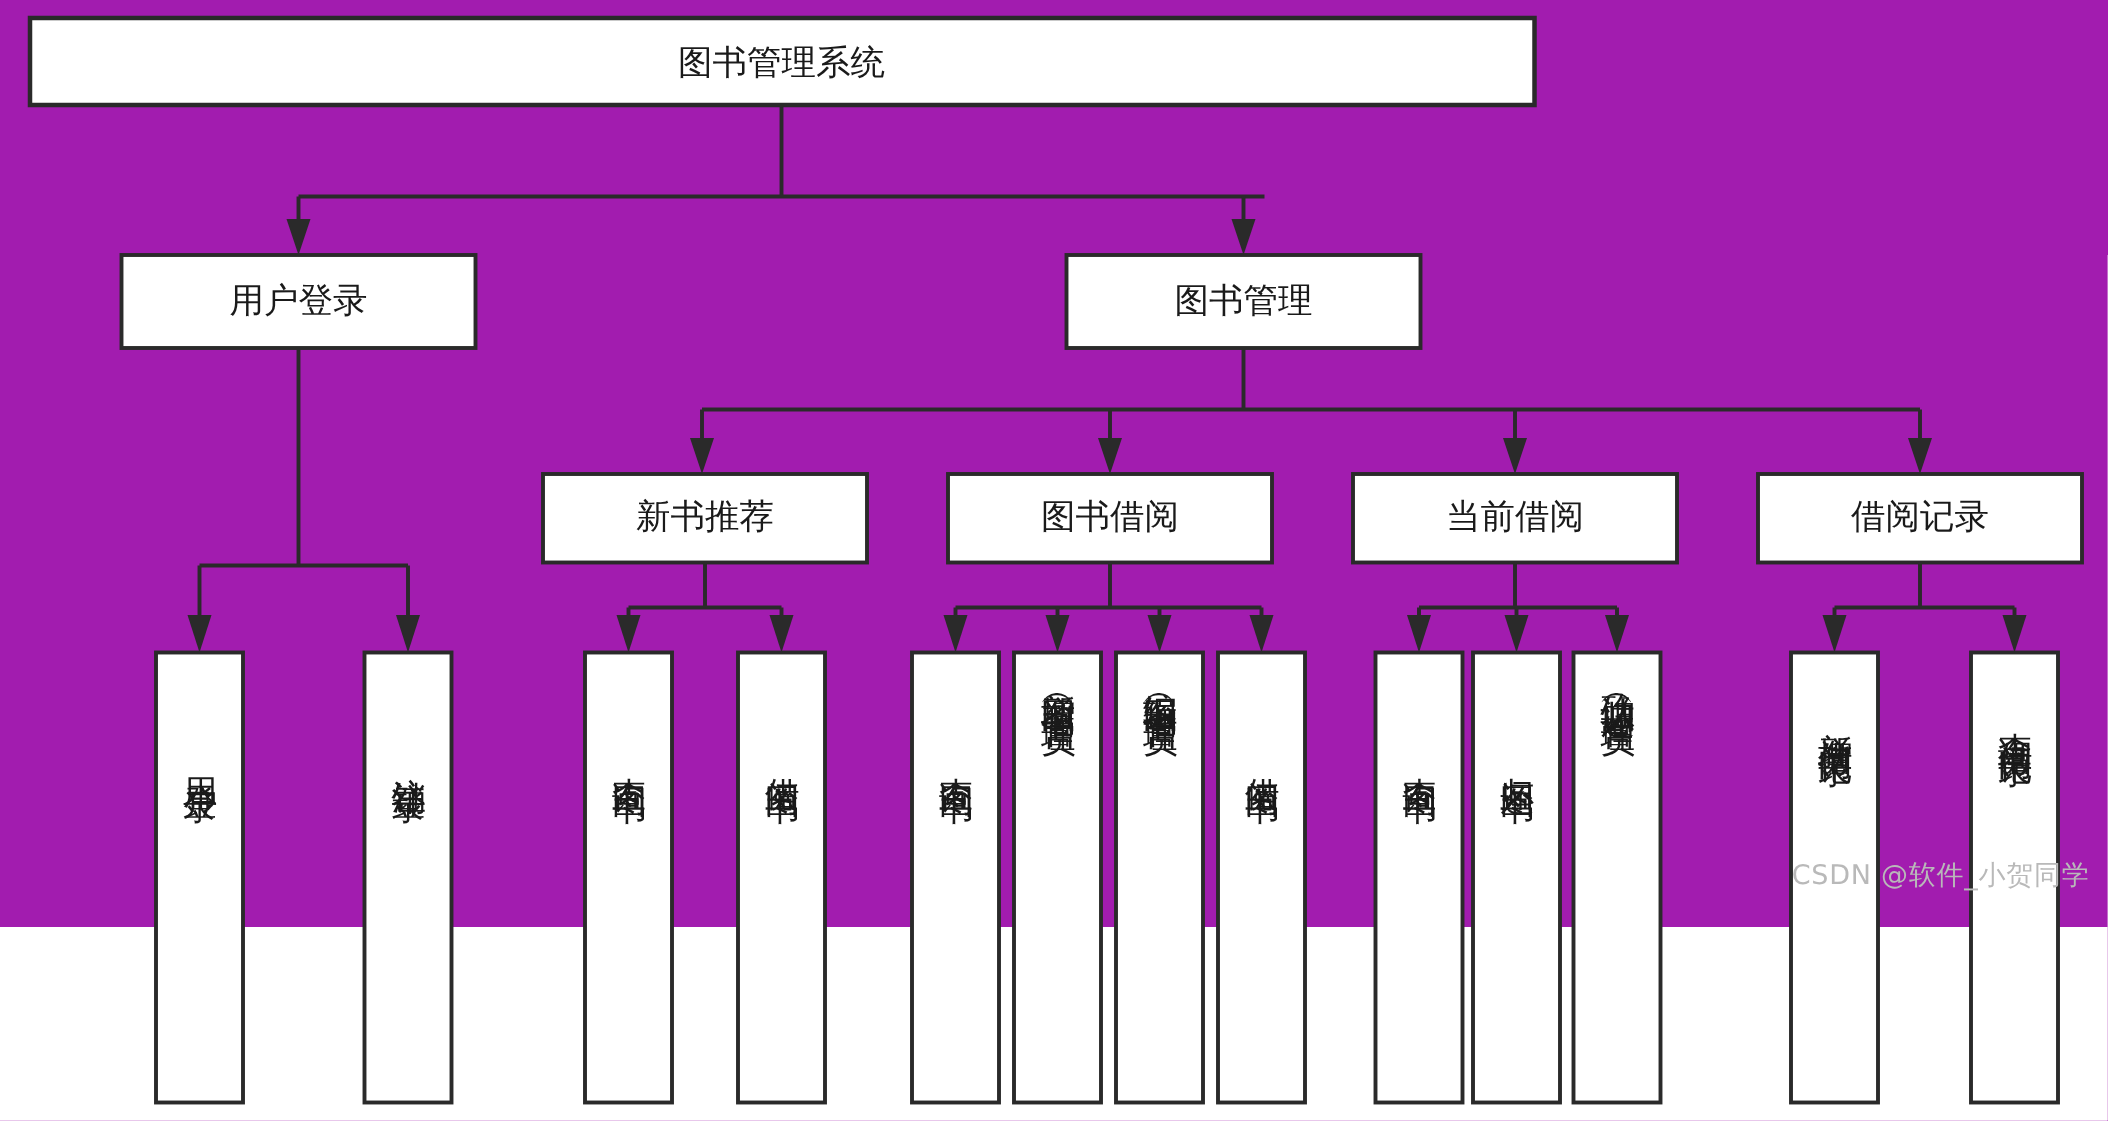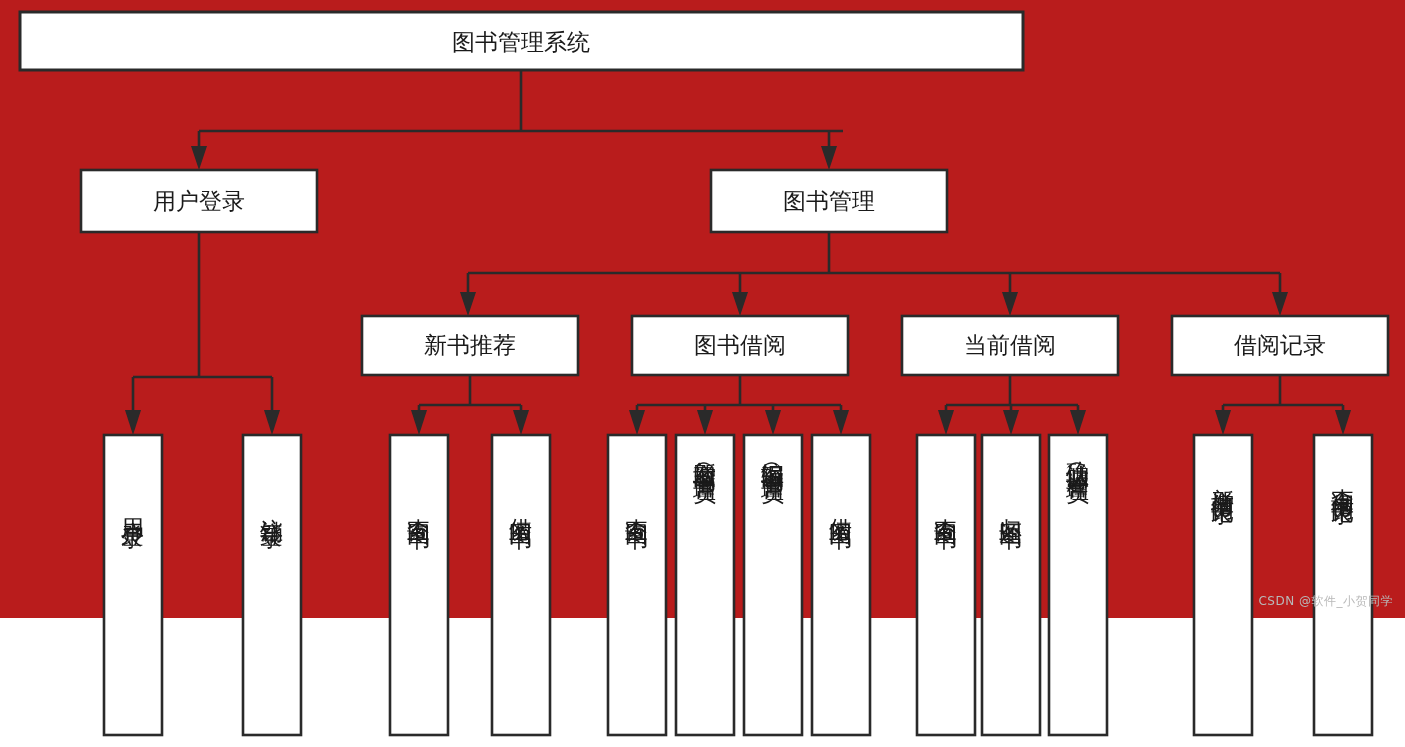--- a/index.html
+++ b/index.html
@@ -11,21 +11,21 @@
   body {
     width: 1405px;
     height: 747px;
     font-family: "DejaVu Sans", "Liberation Sans", sans-serif;
     overflow: hidden;
   }
   #diagram-root {
     position: relative;
     width: 1405px;
     height: 618px;
-    background: #b91c1c;
+    background: #a21caf;
   }
   svg#tree-svg {
     position: absolute;
     left: 0;
     top: 0;
     width: 1405px;
     height: 747px;
     display: block;
   }
   .node-rect {
@@ -60,23 +60,23 @@
     fill: #1a1a1a;
     writing-mode: vertical-rl;
     text-orientation: upright;
     glyph-orientation-vertical: 0;
     letter-spacing: 3px;
     dominant-baseline: central;
   }
   .watermark {
     position: absolute;
     right: 12px;
-    bottom: 8px;
-    font-family: "DejaVu Sans", "Liberation Sans", sans-serif;
-    font-size: 12px;
+    bottom: 23px;
+    font-family: "DejaVu Sans", "Liberation Sans", sans-serif;
+    font-size: 18px;
     color: #b9b9b9;
     letter-spacing: 0.5px;
     user-select: none;
     white-space: nowrap;
     margin-top: 16px;
   }
 </style>
 </head>
 <body>
 

